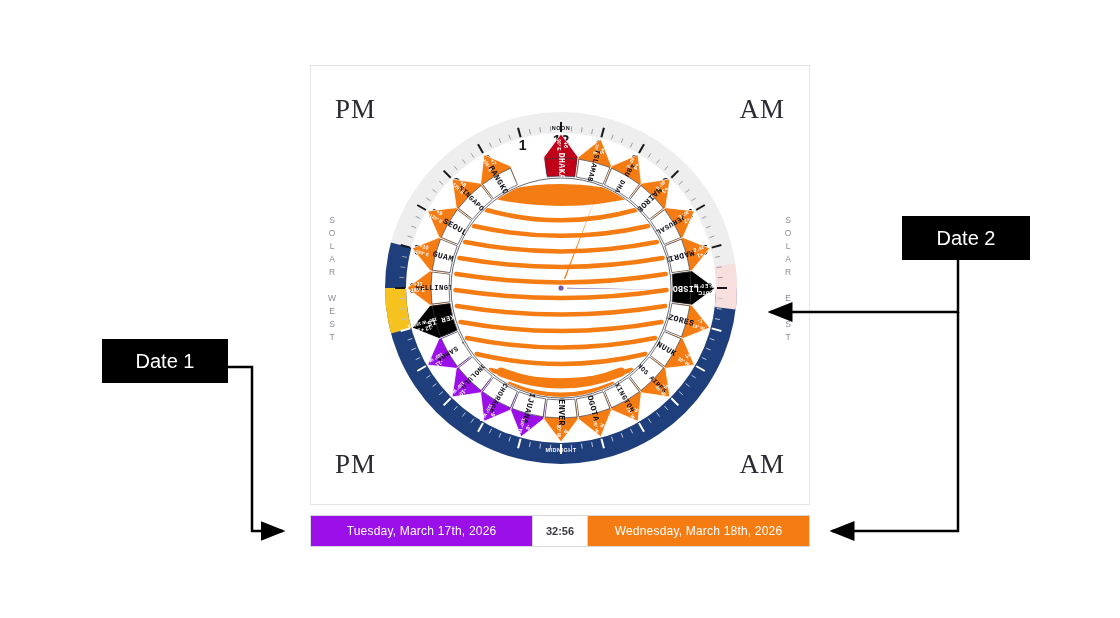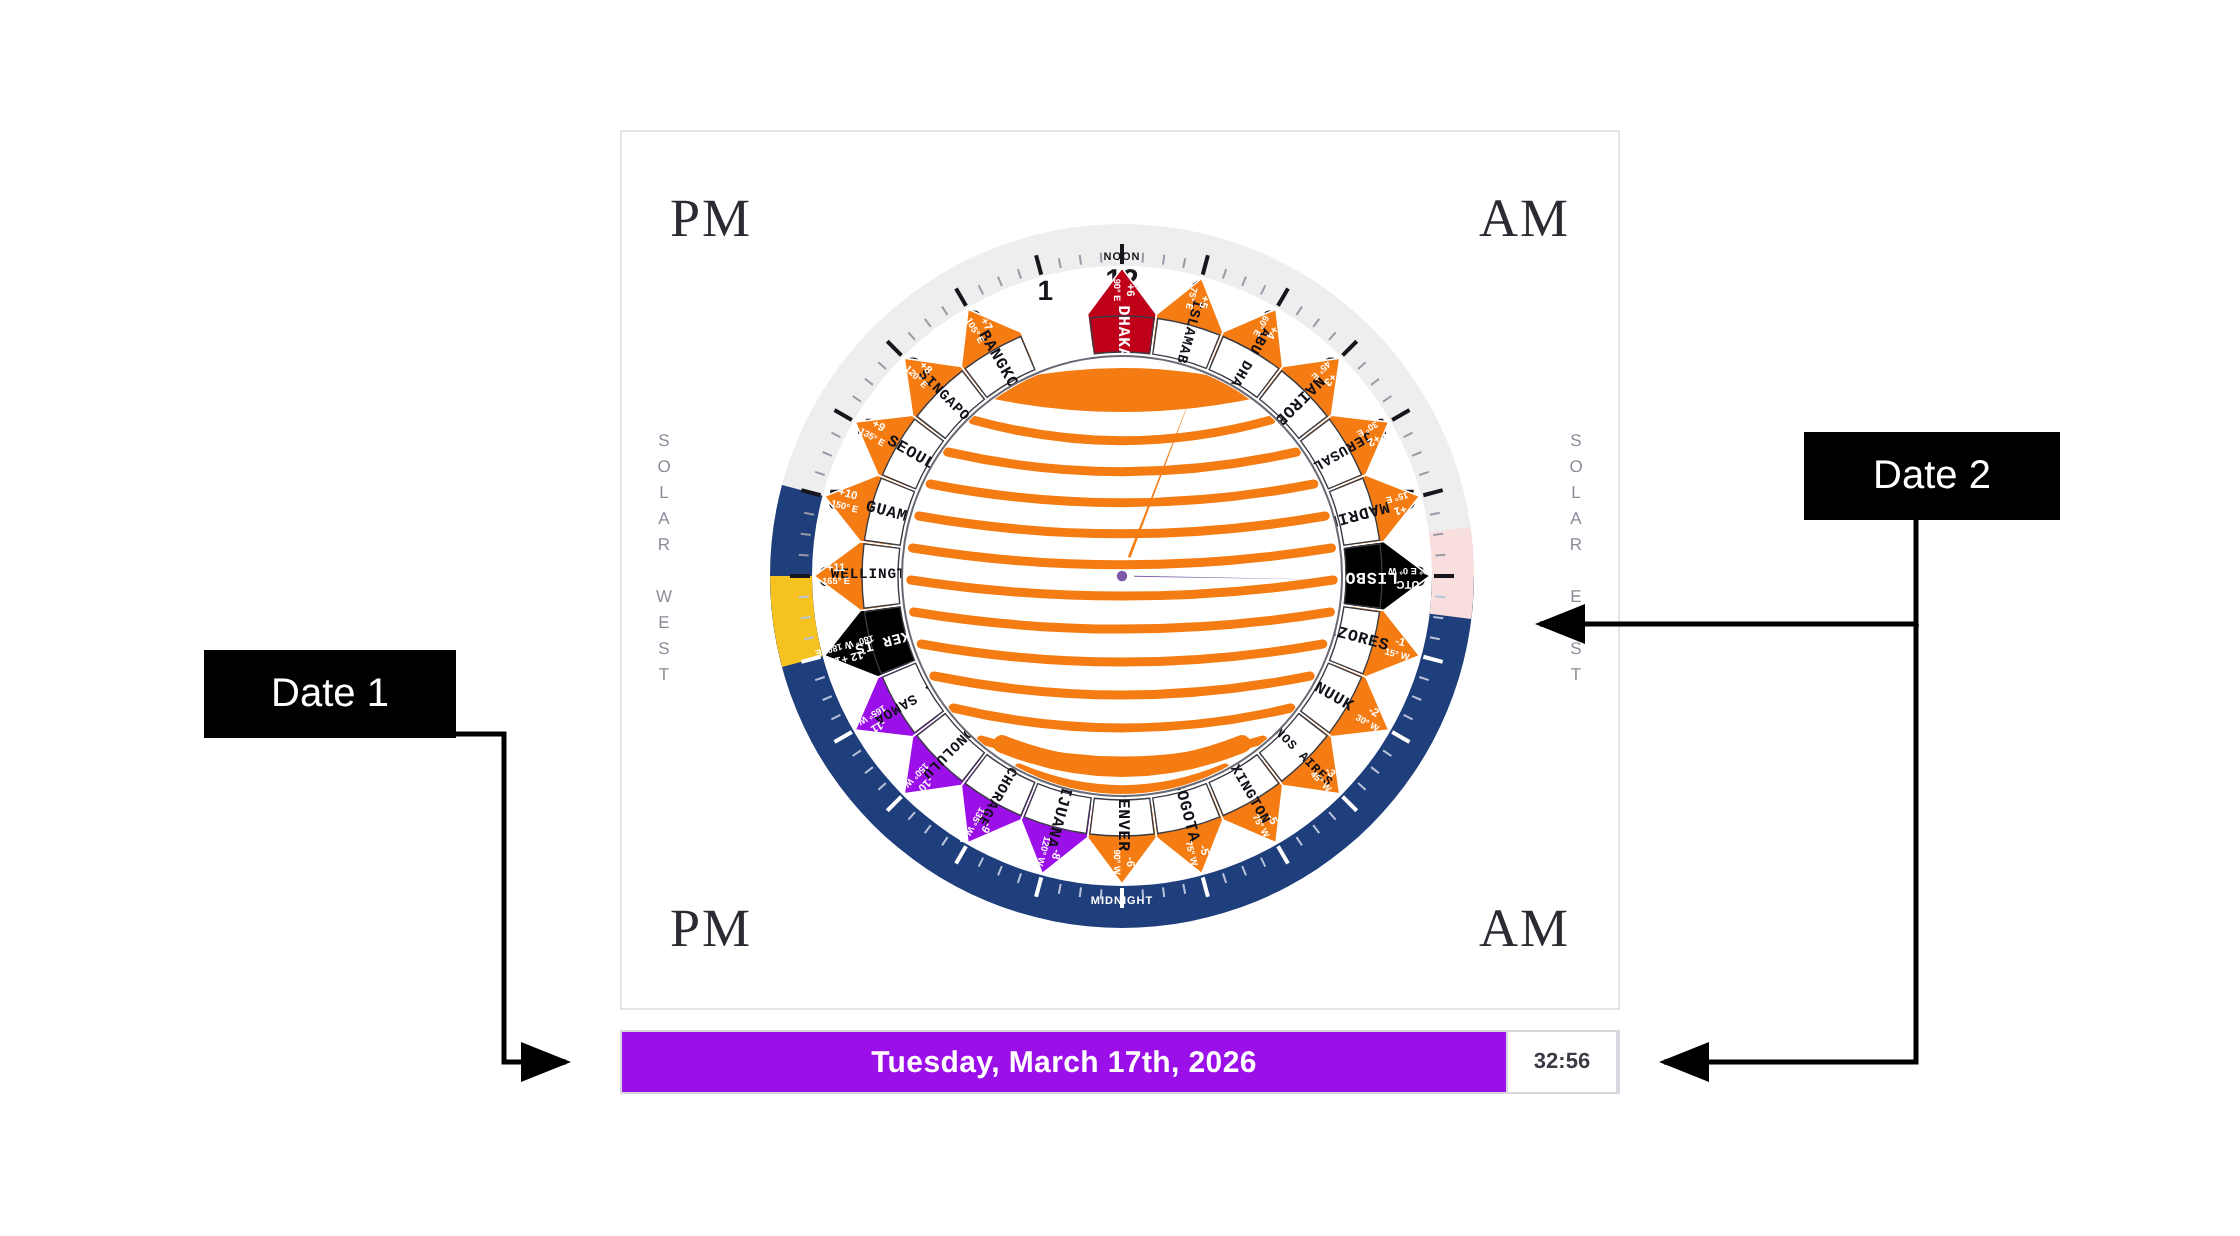--- a/index.html
+++ b/index.html
@@ -45,39 +45,39 @@
 
   
   .datebar{
     position:absolute; left:310px; top:515px;
     width:500px; height:32px;
     display:flex; align-items:stretch;
     border:1px solid #d7d7de;
   }
   .date-seg{
     display:flex; align-items:center; justify-content:center;
-    font-size:15px; font-weight:bold; color:#ffffff;
+    font-size:12px; font-weight:normal; color:#ffffff;
     letter-spacing:.2px; white-space:nowrap;
   }
   .date-left { flex:1 1 0; background:#9b0fe8; }
   .date-right{ flex:1 1 0; background:#f57c12; }
   .date-mid{
     flex:0 0 56px; background:#ffffff; color:#3a3a44;
     font-size:11px; font-weight:bold;
     display:flex; align-items:center; justify-content:center;
     border-left:1px solid #d7d7de; border-right:1px solid #d7d7de;
   }
 
   
   .callout{
     position:absolute; background:#000000; color:#ffffff;
     display:flex; align-items:center; justify-content:center;
     font-size:20px; font-family:"Liberation Sans", sans-serif;
   }
-  #callout1{ left:102px; top:325px; width:126px; height:44px; }
+  #callout1{ left:102px; top:339px; width:126px; height:44px; }
   #callout2{ left:902px; top:216px; width:128px; height:44px; }
 
   .ann{ position:absolute; left:0; top:0; width:1120px; height:618px;
         pointer-events:none; }
 </style>
 </head>
 <body>
 
 <div id="stage">
 
@@ -455,20 +455,21 @@
         </clipPath>
         <path d="M286.55353085362066,126.77479649728542 L254.226182617407,212.9369221296335 L252.92371704722737,212.43695244036965 Z" fill="#f57c12"></path>
         <path d="M355.9838556865775,223.84995508235204 L255.98816037056963,222.3767431171759 L255.99766069024213,221.83247016765858 Z" fill="#7a5aa8"></path>
         <circle cx="250" cy="222" r="2.6" fill="#7a5aa8"></circle>
       </svg>
   </div>
 
   <div class="datebar">
     <div class="date-seg date-left">Tuesday, March 17th, 2026</div>
     <div class="date-mid">32:56</div>
+    <div class="date-seg date-right">Wednesday, March 18th, 2026</div>
   </div>
 
   <div class="callout" id="callout1">
     <span>Date 1</span>
   </div>
   <div class="callout" id="callout2">
     <span>Date 2</span>
   </div>
 
   <svg class="ann">

